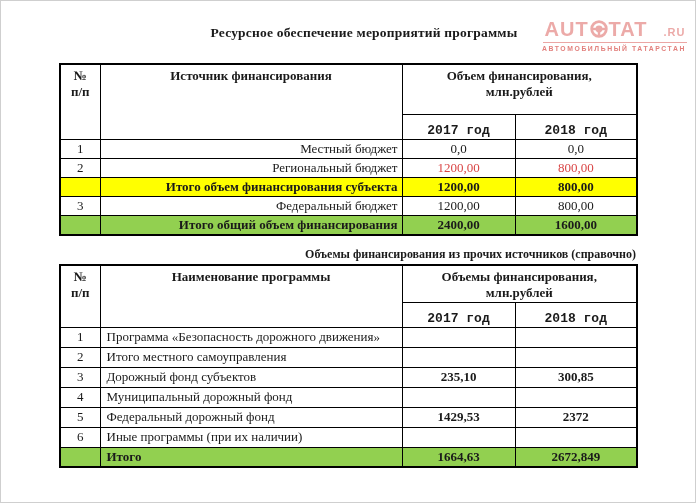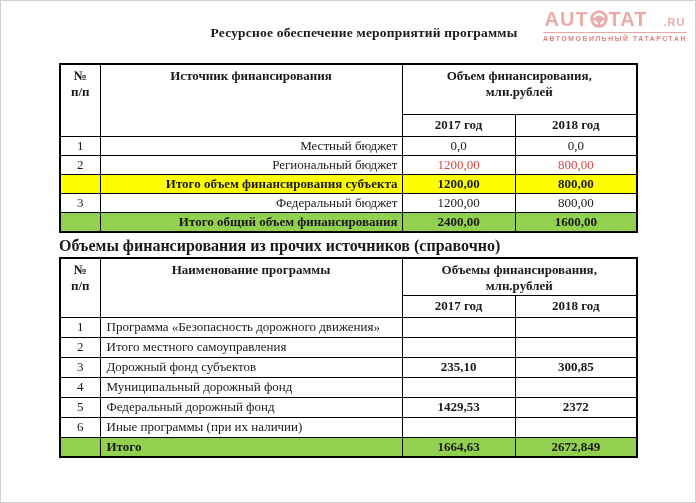--- a/index.html
+++ b/index.html
@@ -21,23 +21,23 @@
     font-family:"Liberation Serif","DejaVu Serif",serif;
     color:#1a1a1a;
   }
   .doc-title{
     position:absolute;top:24px;left:16px;width:100%;
     text-align:center;font-weight:bold;font-size:13.5px;
     letter-spacing:.2px;
   }
   
   .logo{
-    position:absolute;top:8px;right:7px;width:146px;
+    position:absolute;top:18px;right:7px;width:146px;
     font-family:"Liberation Sans","DejaVu Sans",sans-serif;
-    text-align:center;user-select:none;
+    user-select:none;
   }
   .logo-main{
     display:flex;align-items:center;justify-content:center;
     color:var(--logo);font-weight:bold;font-size:20px;
     letter-spacing:1px;line-height:1;white-space:nowrap;
   }
   .logo-wheel{margin:0 1px;display:inline-block;}
   .logo-suffix{font-size:11px;margin-left:16px;align-self:flex-end;padding-bottom:1px;}
   .logo-rule{height:1px;background:var(--logo-strong);opacity:.7;margin:3px 1px 2px;}
   .logo-caption{
@@ -59,37 +59,37 @@
   col.c-y2{width:122px;}
   th,td{
     border:1px solid var(--border);
     padding:1px 4px;
     overflow:hidden;
   }
   thead th{font-weight:bold;vertical-align:top;padding-top:3px;text-align:center;}
   .t1 tr.h1{height:50px;}
   .t2 tr.h1{height:36px;}
   tr.h2{height:22px;}
-  tr.h2 th{vertical-align:middle;padding-top:0;}
+  tr.h2 th{vertical-align:middle;padding-top:8px;font-family:Liberation Mono, monospace;}
   .pre-line{white-space:pre-line;}
   tbody tr{height:19px;}
   .t2 tbody tr{height:20px;}
   .cell-num{text-align:center;}
   .cell-label{text-align:right;padding-left:6px;}
   .t2 .cell-label{text-align:justify;padding-right:8px;}
   .cell-val{text-align:center;}
   tr.row-yellow{background:var(--yellow);font-family:Liberation Serif, serif;}
   tr.row-yellow td{font-weight:bold;}
   tr.row-green{background:var(--green);}
   tr.row-green td{font-weight:bold;}
   tr.row-red .cell-val{color:var(--red);}
   tr.row-bold-vals .cell-val{font-weight:bold;}
   .section-heading{
-    width:577px;margin:4px 0 2px 58px;
-    text-align:left;font-weight:bold;font-size:16px;
+    width:577px;margin:11px 0 2px 58px;
+    text-align:right;font-weight:bold;font-size:12px;
   }
 </style>
 </head>
 <body>
 
 <div class="page">
 
   <div class="doc-title">Ресурсное обеспечение мероприятий программы</div>
 
   <div class="logo">

